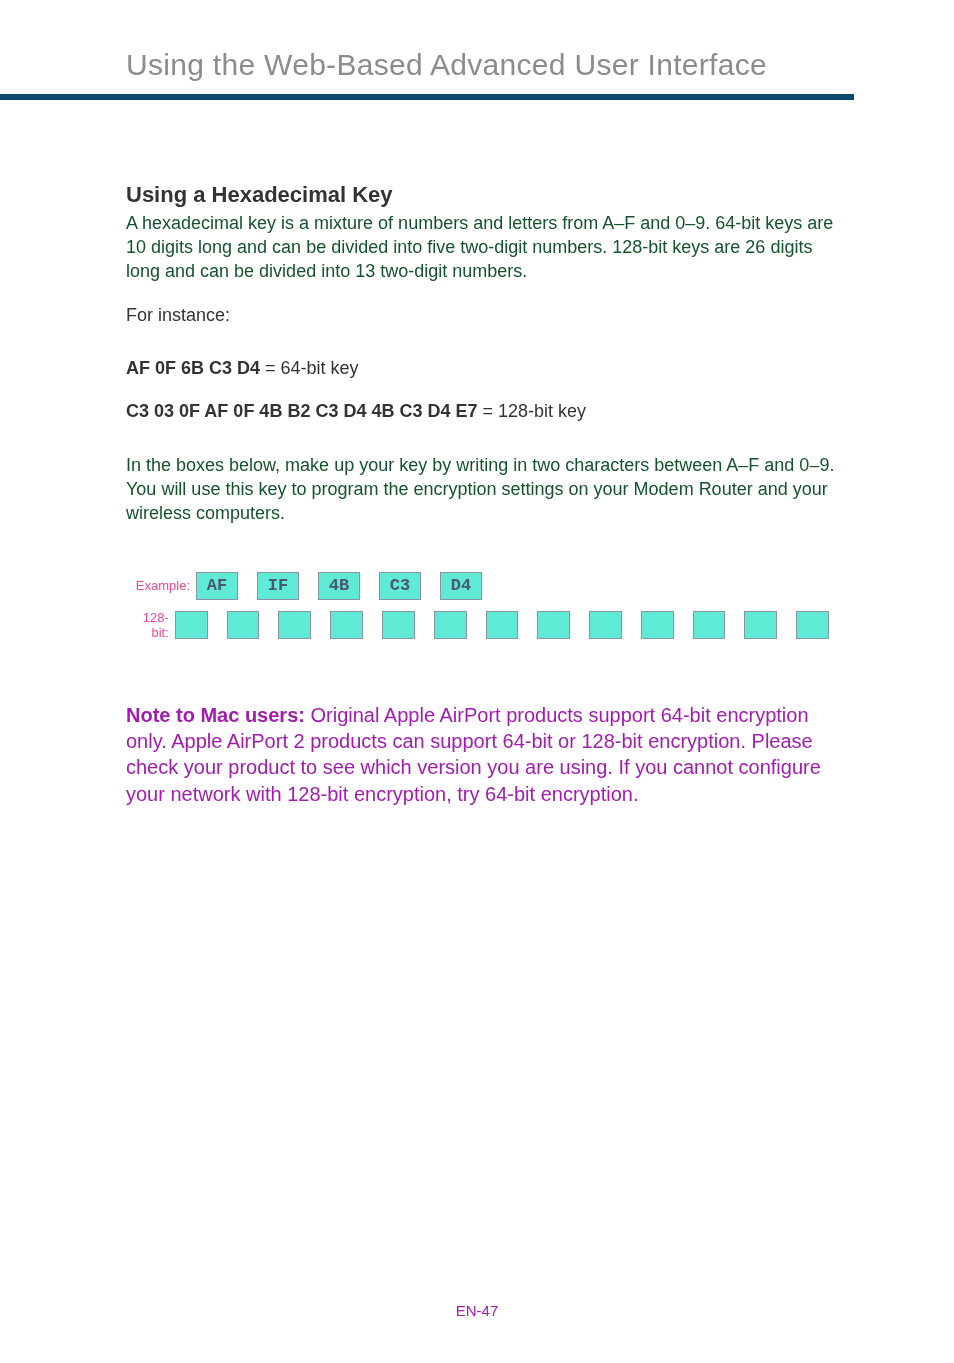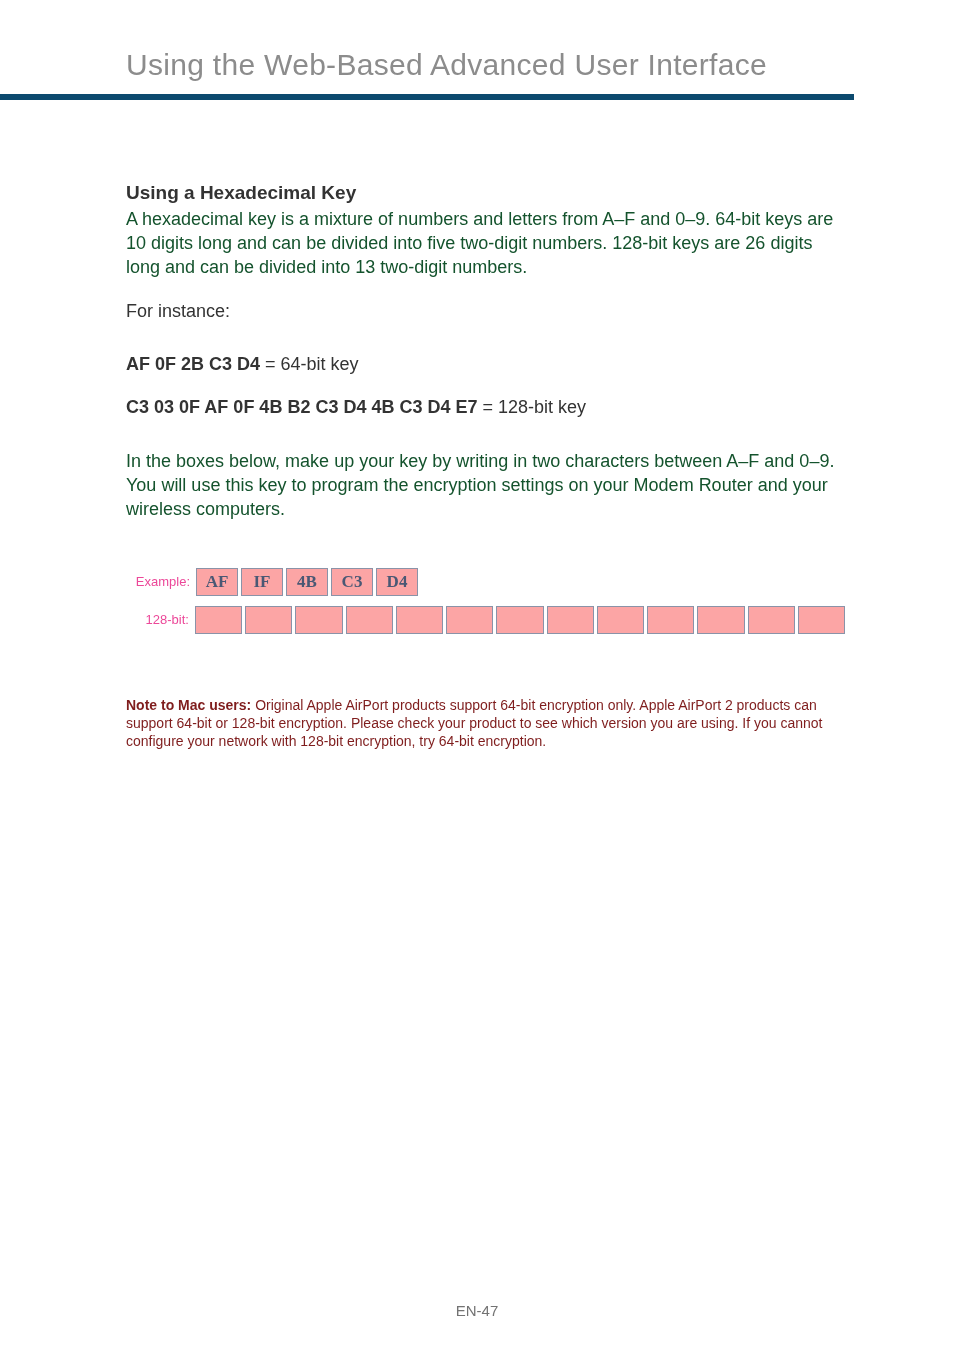--- a/index.html
+++ b/index.html
@@ -21,21 +21,21 @@
     color: #8c8c8c;
     letter-spacing: 0.3px;
     padding: 48px 0 12px 126px;
     border-bottom: 6px solid #0c4a6e;
     width: 854px;
   }
   .content {
     padding: 82px 106px 0 126px;
   }
   .section-heading {
-    font-size: 19px;
+    font-size: 22px;
     font-weight: bold;
     color: #333333;
     margin-bottom: 4px;
   }
   .body-text {
     font-size: 18px;
     line-height: 1.32;
     color: #14532d;
     margin-bottom: 22px;
   }
@@ -63,69 +63,69 @@
     width: 70px;
     text-align: right;
     font-size: 13px;
     color: #ec4899;
     padding-right: 6px;
   }
   .box {
     width: 42px;
     height: 28px;
     border: 1.5px solid #8a93a8;
-    background: #fca5a5;
-    margin-right: 3px;
+    background: #5eead4;
+    margin-right: 19px;
     display: flex;
     align-items: center;
     justify-content: center;
-    font-family: Liberation Serif, serif;
+    font-family: Liberation Mono, monospace;
     font-size: 17px;
     font-weight: bold;
     color: #4a5874;
   }
   .box-wide {
     width: 48px;
   }
   .note-block {
     margin-top: 62px;
   }
   .note-text {
-    font-size: 14px;
+    font-size: 20px;
     line-height: 1.32;
-    color: #7f1d1d;
+    color: #a21caf;
   }
   .note-bold {
     font-weight: bold;
   }
   .footer {
     position: absolute;
     bottom: 44px;
     left: 0;
     width: 100%;
     text-align: center;
     font-size: 15px;
-    color: #737373;
+    color: #a21caf;
   }
 </style>
 </head>
 <body>
 
 <div class="page-title">Using the Web-Based Advanced User Interface</div>
 
 <div class="content">
 
   <div class="section-heading">Using a Hexadecimal Key</div>
 
   <div class="body-text">A hexadecimal key is a mixture of numbers and letters from A–F and 0–9. 64-bit keys are 10 digits long and can be divided into five two-digit numbers. 128-bit keys are 26 digits long and can be divided into 13 two-digit numbers.</div>
 
   <div class="for-instance">For instance:</div>
 
   <div class="key-line">
-    <span class="key-bold">AF 0F 2B C3 D4</span><span> = 64-bit key</span>
+    <span class="key-bold">AF 0F 6B C3 D4</span><span> = 64-bit key</span>
   </div>
 
   <div class="key-line">
     <span class="key-bold">C3 03 0F AF 0F 4B B2 C3 D4 4B C3 D4 E7</span><span> = 128-bit key</span>
   </div>
 
   <div class="body-text" style="margin-top:32px; margin-bottom:0;">In the boxes below, make up your key by writing in two characters between A–F and 0–9. You will use this key to program the encryption settings on your Modem Router and your wireless computers.</div>
 
   <div class="key-block">
 

